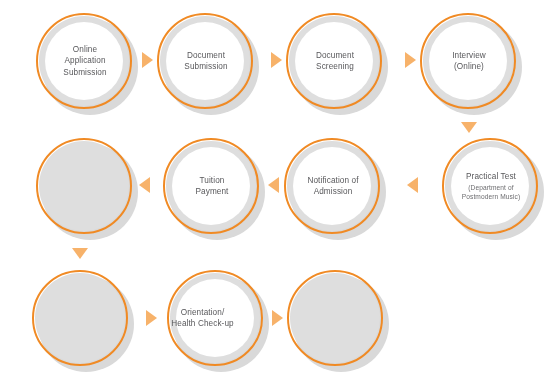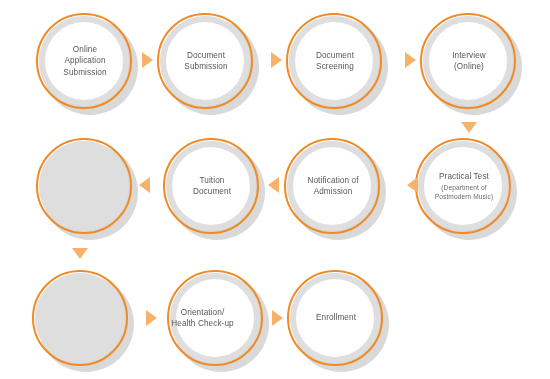--- a/index.html
+++ b/index.html
@@ -182,35 +182,35 @@
     <div class="band"></div>
     <div class="ring"></div>
   </div>
 
   <div class="node tight" style="left:163px; top:138px;">
     <div class="shadow"></div>
     <div class="band"></div>
     <div class="ring"></div>
     <div class="face">
       <div class="label">Tuition
-Document</div>
+Payment</div>
     </div>
   </div>
 
   <div class="node tight" style="left:284px; top:138px;">
     <div class="shadow"></div>
     <div class="band"></div>
     <div class="ring"></div>
     <div class="face">
       <div class="label">Notification of
 Admission</div>
     </div>
   </div>
 
-  <div class="node tight" style="left:415px; top:138px;">
+  <div class="node tight" style="left:442px; top:138px;">
     <div class="shadow"></div>
     <div class="band"></div>
     <div class="ring"></div>
     <div class="face">
       <div class="label"><span>Practical Test</span><span class="sublabel">(Department of
 Postmodern Music)</span></div>
     </div>
   </div>
 
   <div class="arrow left" style="left:407px; top:177px;"></div>
@@ -232,21 +232,18 @@
     <div class="face">
       <div class="label">Orientation/
 Health Check-up</div>
     </div>
   </div>
 
   <div class="node tight" style="left:287px; top:270px;">
     <div class="shadow"></div>
     <div class="band"></div>
     <div class="ring"></div>
-    <div class="face">
-      <div class="label">Enrollment</div>
-    </div>
   </div>
 
   <div class="arrow right" style="left:146px; top:310px;"></div>
   <div class="arrow right" style="left:272px; top:310px;"></div>
 
 </div>
 
 </body></html>

